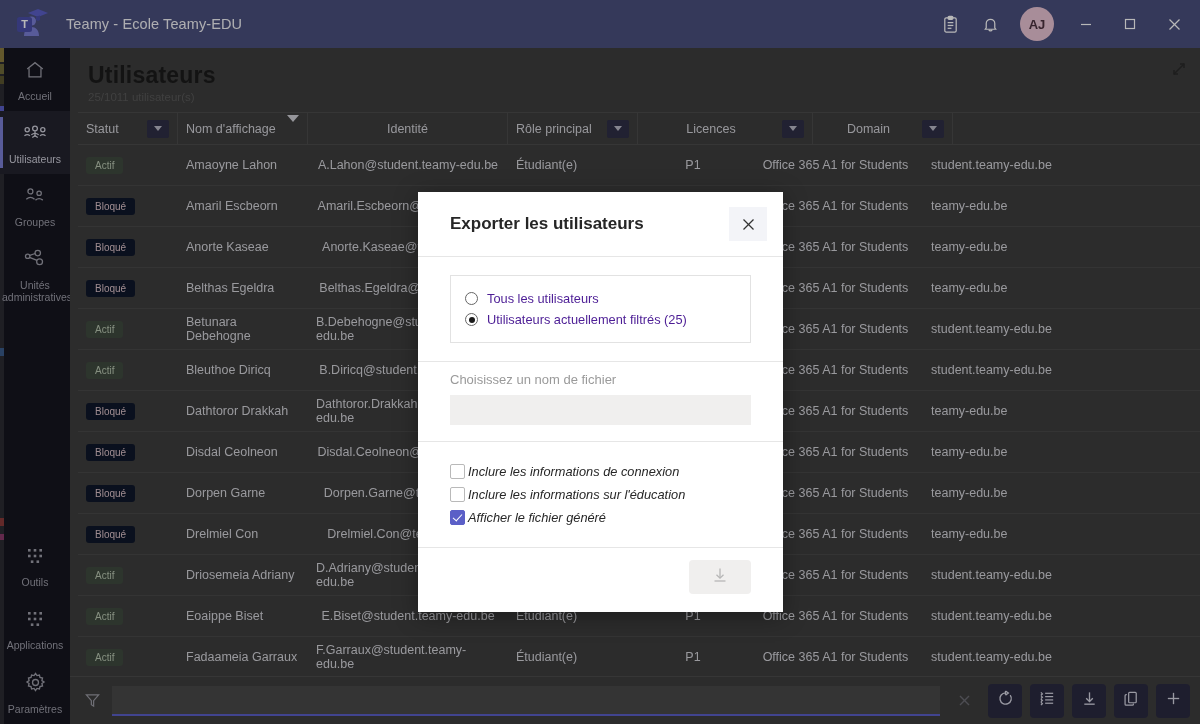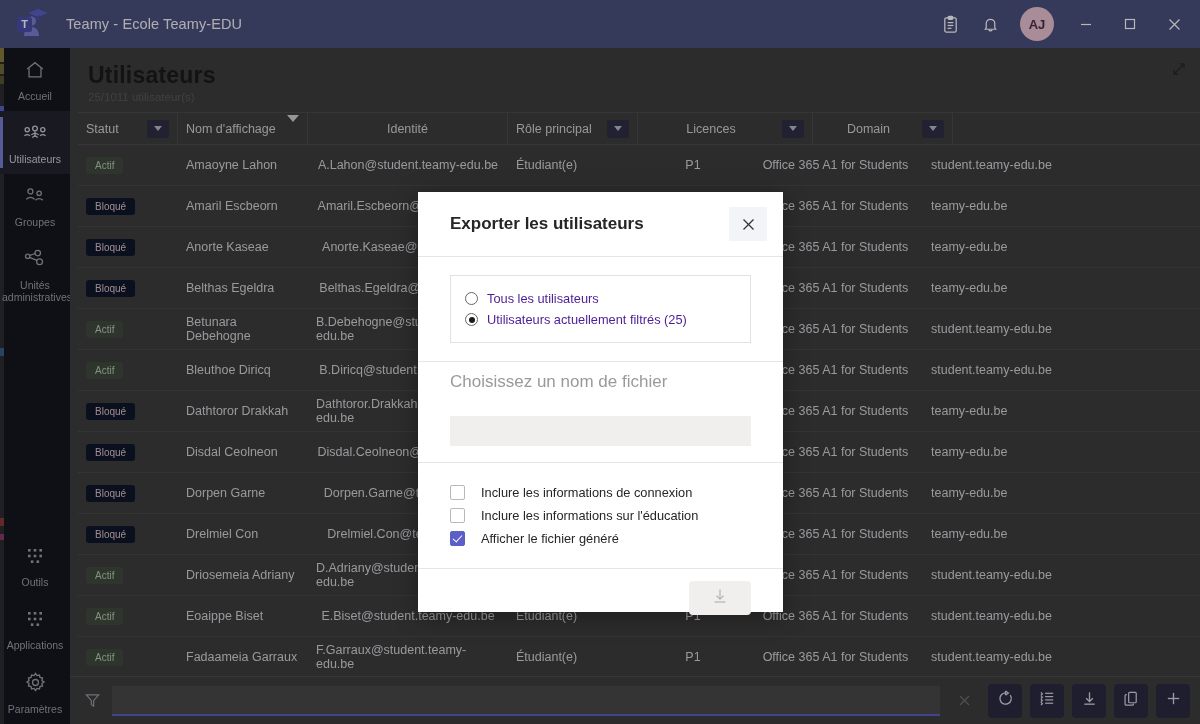--- a/index.html
+++ b/index.html
@@ -141,27 +141,27 @@
   }
   .modal-sec { padding: 18px 32px; }
   .radio-box { border: 1px solid #e2e2e2; padding: 12px 14px; }
   .radio-row { display: flex; align-items: center; gap: 9px; padding: 3px 0; font-size: 12.8px; color: #4c1d95; }
   .radio { width: 13px; height: 13px; border: 1.4px solid #666; border-radius: 50%; position: relative; flex: none; }
   .radio.on::after {
     content:''; position: absolute; left: 2.5px; top: 2.5px; width: 6px; height: 6px;
     border-radius: 50%; background: #1b1b1b;
   }
   .modal-sec.file { padding-top: 10px; padding-bottom: 16px; }
-  .file-label { font-size: 17px; color: #9a9a9a; margin-bottom: 24px; }
+  .file-label { font-size: 13px; color: #9a9a9a; margin-bottom: 8px; }
   .file-input {
     width: 100%; height: 30px; background: #f0efee; border: none;
     font-family: "Liberation Sans", sans-serif; font-size: 13px; padding: 0 8px; outline: none;
   }
   .divider { height: 1px; background: #e6e6e6; }
-  .chk-row { display: flex; align-items: center; gap: 16px; padding: 4px 0; font-size: 12.8px; color: #262626; }
+  .chk-row { display: flex; align-items: center; gap: 3px; padding: 4px 0; font-size: 12.8px; color: #262626; font-style: italic; }
   .chk { width: 15px; height: 15px; border: 1.4px solid #b9b9b9; border-radius: 2px; background:#fff; flex: none; position: relative; }
   .chk.on { background: #5b5fc7; border-color: #5b5fc7; }
   .chk.on::after {
     content:''; position:absolute; left:4px; top:1px; width:4px; height:8px;
     border: solid #fff; border-width: 0 1.8px 1.8px 0; transform: rotate(42deg);
   }
   .modal-foot { flex: 1 1 auto; position: relative; }
   .dl-btn {
     position: absolute; right: 32px; top: 12px; width: 62px; height: 34px;
     background: #f0efee; border-radius: 4px; display: flex; align-items: center;

